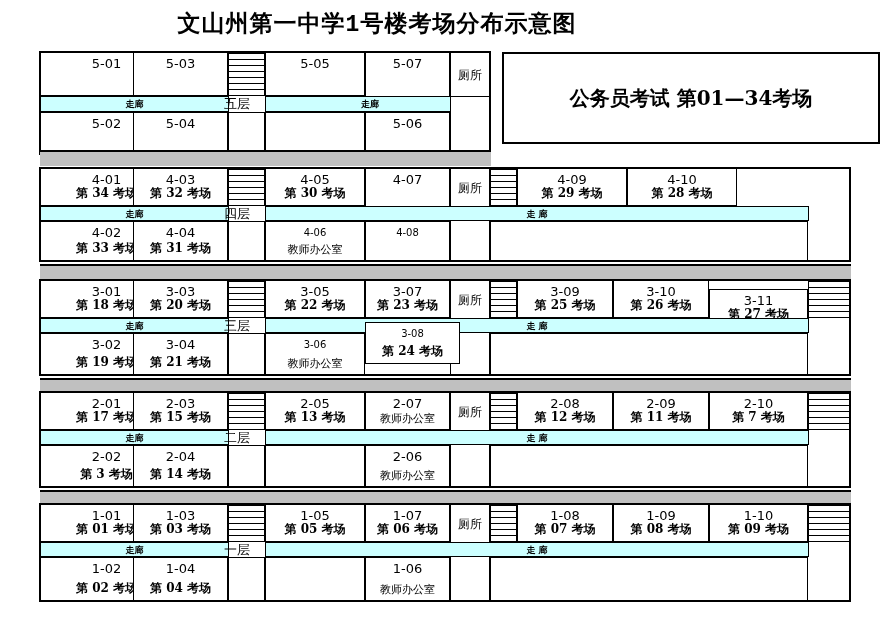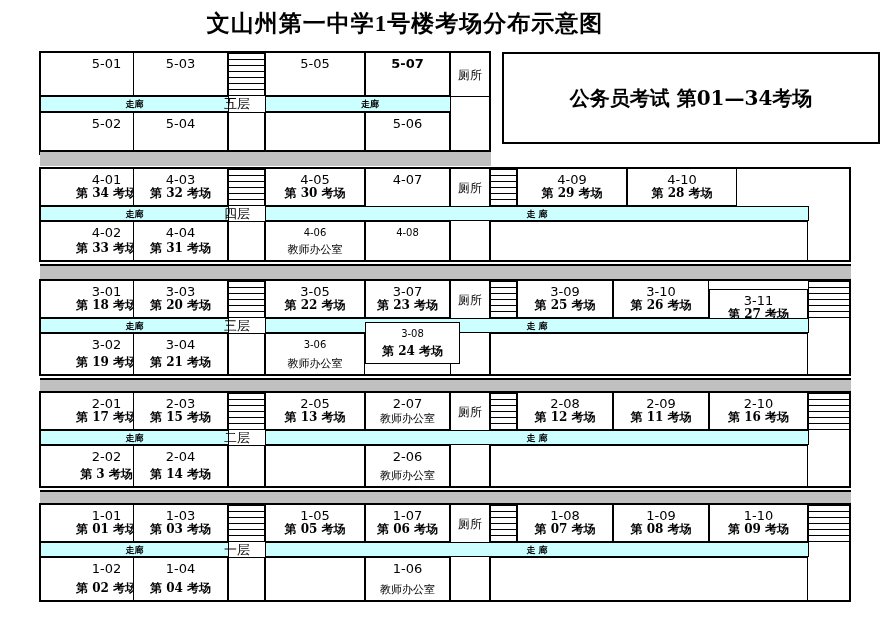--- a/index.html
+++ b/index.html
@@ -8,24 +8,23 @@
     background:#ffffff;
     font-family:"DejaVu Sans","Liberation Sans",sans-serif;
     color:#000;
     overflow:hidden;
     position:relative;
   }
   
   #title{
     position:absolute;left:0;top:8px;width:754px;
     text-align:center;
-    font-family:Liberation Serif, serif;
+    font-family:Liberation Mono, monospace;
     font-size:23px;font-weight:bold;letter-spacing:1px;
     white-space:nowrap;
-    margin-left:28px;
   }
   .cell{
     position:absolute;
     box-sizing:border-box;
     border:1px solid #000;
     background:#fff;
     overflow:hidden;
   }
   .cell .rno{
     position:absolute;left:0;right:0;top:3px;
@@ -122,21 +121,21 @@
     <div class="cell" style="left: 40px; top: 52px; width: 133px; height: 44px;">
       <div class="rno">5-01</div>
     </div>
     <div class="cell" style="left: 133px; top: 52px; width: 95px; height: 44px;">
       <div class="rno">5-03</div>
     </div>
     <div class="stairs" style="left: 228px; top: 52px; width: 37px; height: 44px;"></div>
     <div class="cell" style="left: 265px; top: 52px; width: 100px; height: 44px;">
       <div class="rno">5-05</div>
     </div>
-    <div class="cell" style="left: 365px; top: 52px; width: 85px; height: 44px; font-weight: bold;">
+    <div class="cell" style="left: 365px; top: 52px; width: 85px; height: 59px;">
       <div class="rno">5-07</div>
     </div>
     <div class="cell" style="left: 450px; top: 52px; width: 40px; height: 102px;">
       <div class="mid" style="top: 22px;">厕所</div>
       <div style="position: absolute; left: 0px; right: 0px; top: 43px; height: 1px; background: rgb(0, 0, 0);"></div>
     </div>
     <div class="corridor" style="left: 40px; top: 96px; width: 189px; height: 16px;">
       <div class="clabel" style="left: 50%; transform: translate(-50%, -50%);">走廊</div>
     </div>
     <div class="floortag" style="left: 224px; top: 95px; width: 47px; height: 18px; line-height: 18px;">五层</div>
@@ -298,21 +297,21 @@
     <div class="cell" style="left: 517px; top: 392px; width: 96px; height: 38px;">
       <div class="rno">2-08</div>
       <div class="sub">第 12 考场</div>
     </div>
     <div class="cell" style="left: 613px; top: 392px; width: 96px; height: 38px;">
       <div class="rno">2-09</div>
       <div class="sub">第 11 考场</div>
     </div>
     <div class="cell" style="left: 709px; top: 392px; width: 99px; height: 38px;">
       <div class="rno">2-10</div>
-      <div class="sub">第 16 考场</div>
+      <div class="sub">第 7 考场</div>
     </div>
     <div class="stairs" style="left: 808px; top: 392px; width: 42px; height: 38px;"></div>
     <div class="corridor" style="left: 40px; top: 430px; width: 189px; height: 15px;">
       <div class="clabel" style="left: 50%; transform: translate(-50%, -50%);">走廊</div>
     </div>
     <div class="floortag" style="left: 224px; top: 429px; width: 47px; height: 17px; line-height: 17px;">二层</div>
     <div class="corridor" style="left: 265px; top: 430px; width: 544px; height: 15px;">
       <div class="clabel" style="left: 50%; transform: translate(-50%, -50%);">走  廊</div>
     </div>
     <div class="cell" style="left: 40px; top: 445px; width: 133px; height: 42px;">

